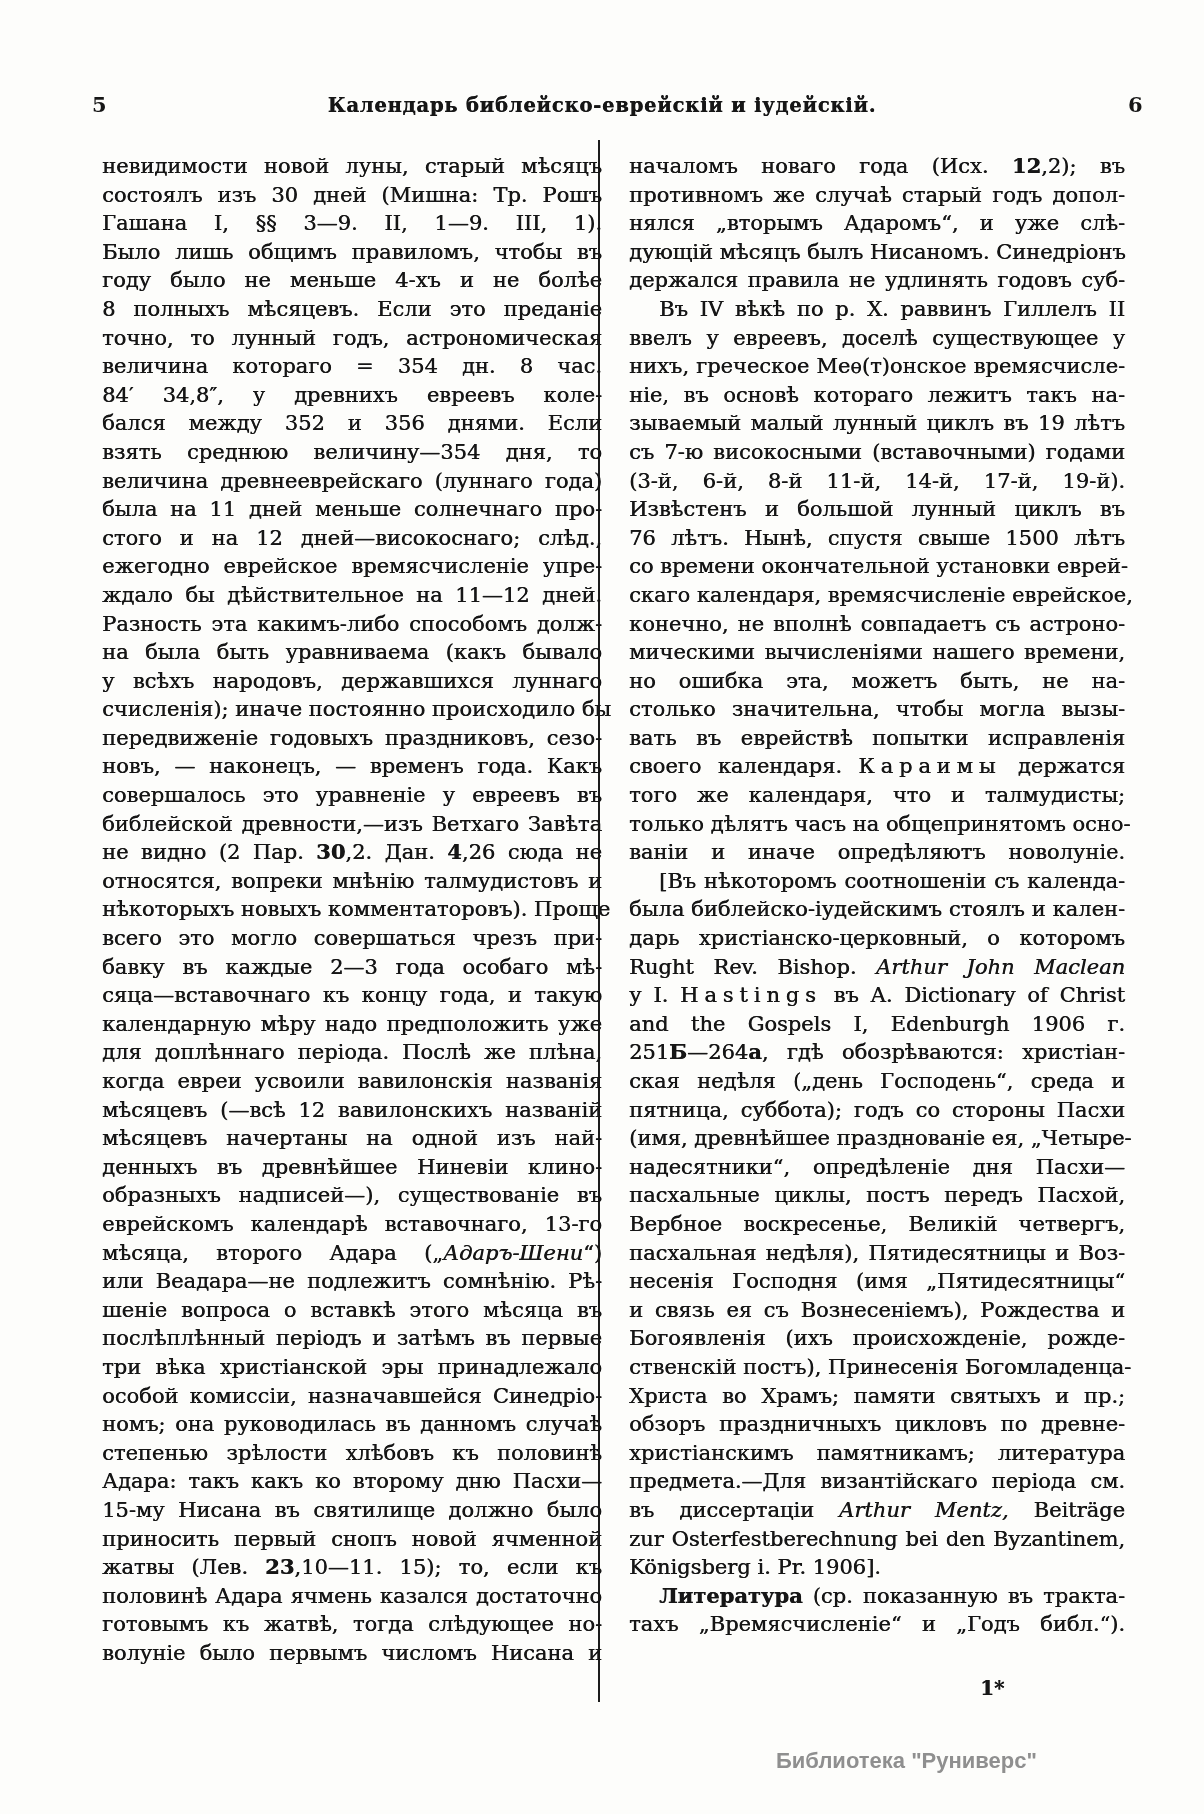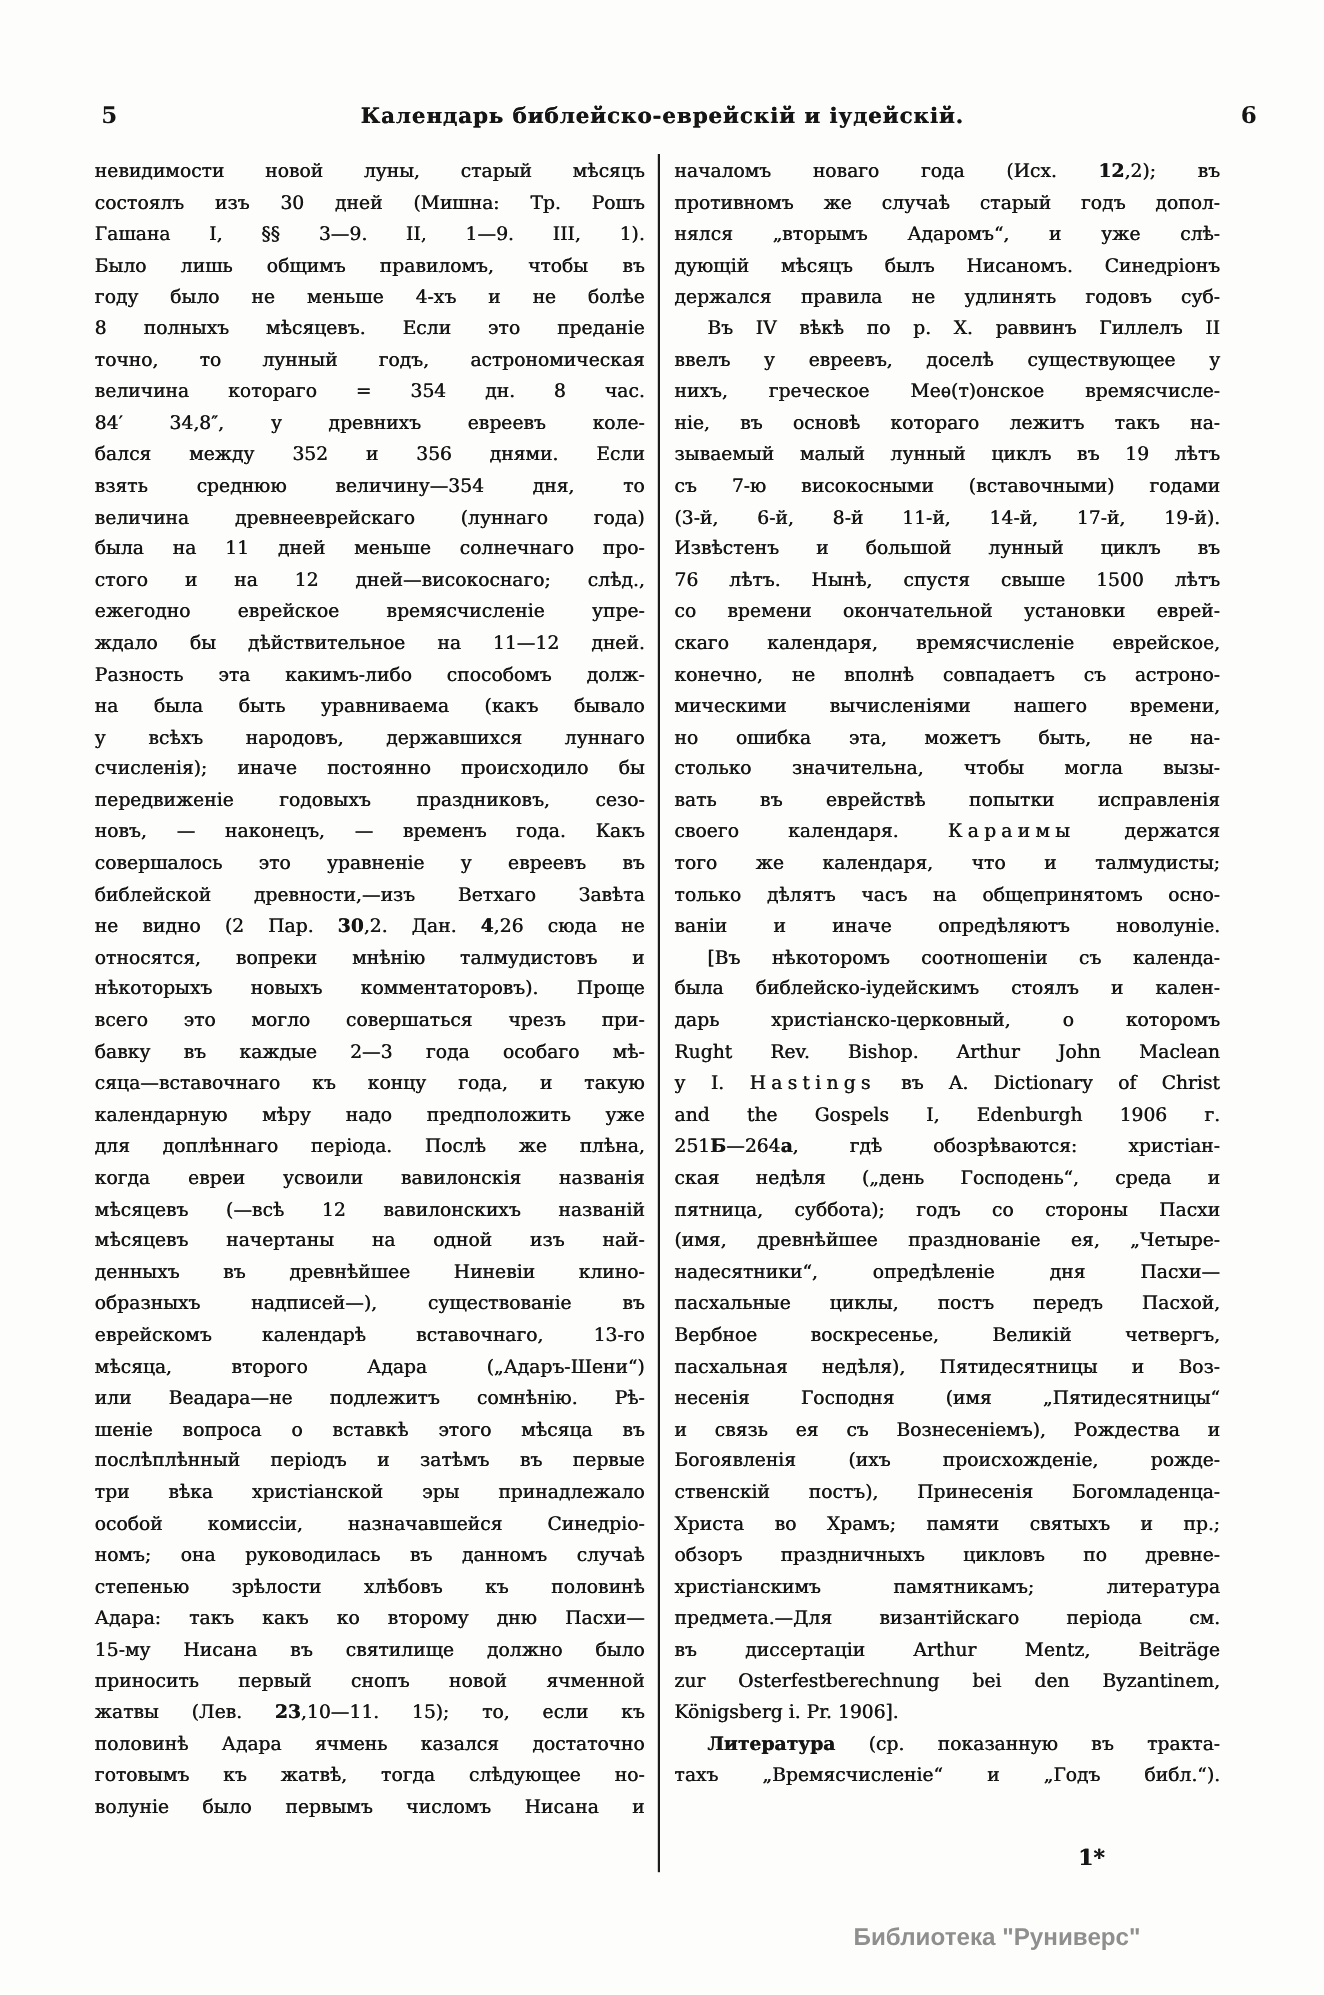--- a/index.html
+++ b/index.html
@@ -23,36 +23,37 @@
     text-align:center;
     font-size:19.5px;font-weight:bold;
     letter-spacing:0.8px;
     text-shadow:0.4px 0 0 currentColor;
   }
   .divider{
     position:absolute;left:598px;top:140px;
     width:2px;height:1562px;background:#1c1c1c;
   }
   .column{
-    position:absolute;top:142px;
-    font-size:17px;line-height:28.6px;
+    position:absolute;top:152px;
+    font-size:21px;line-height:28.6px;
     text-shadow:0.45px 0 0 currentColor;
+    margin-left:16px;
   }
   .column.left{left:86px;width:500px;}
   .column.right{left:613px;width:496px;}
   .line{
     text-align:justify;
     text-align-last:justify;
     height:28.6px;
     white-space:nowrap;
   }
   .line.end{text-align-last:left;}
   .line.ind{text-indent:30px;}
   .b{font-weight:bold;}
-  .i{}
+  .i{font-style:italic;}
   .s{letter-spacing:0.28em;}
   .signature{
     position:absolute;left:980px;top:1676px;
     font-size:20px;font-weight:bold;
     text-shadow:0.4px 0 0 currentColor;
   }
   .watermark{
     position:absolute;left:776px;top:1748px;
     font-family:"Liberation Sans","DejaVu Sans",sans-serif;
     font-size:22px;font-weight:bold;

